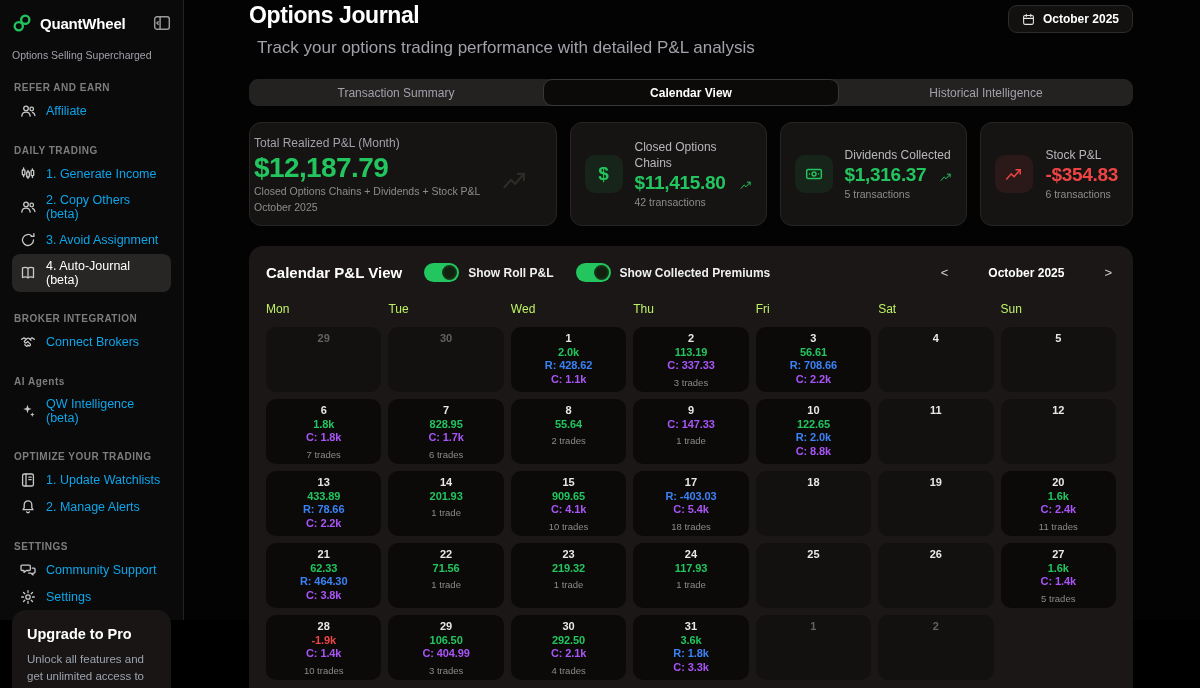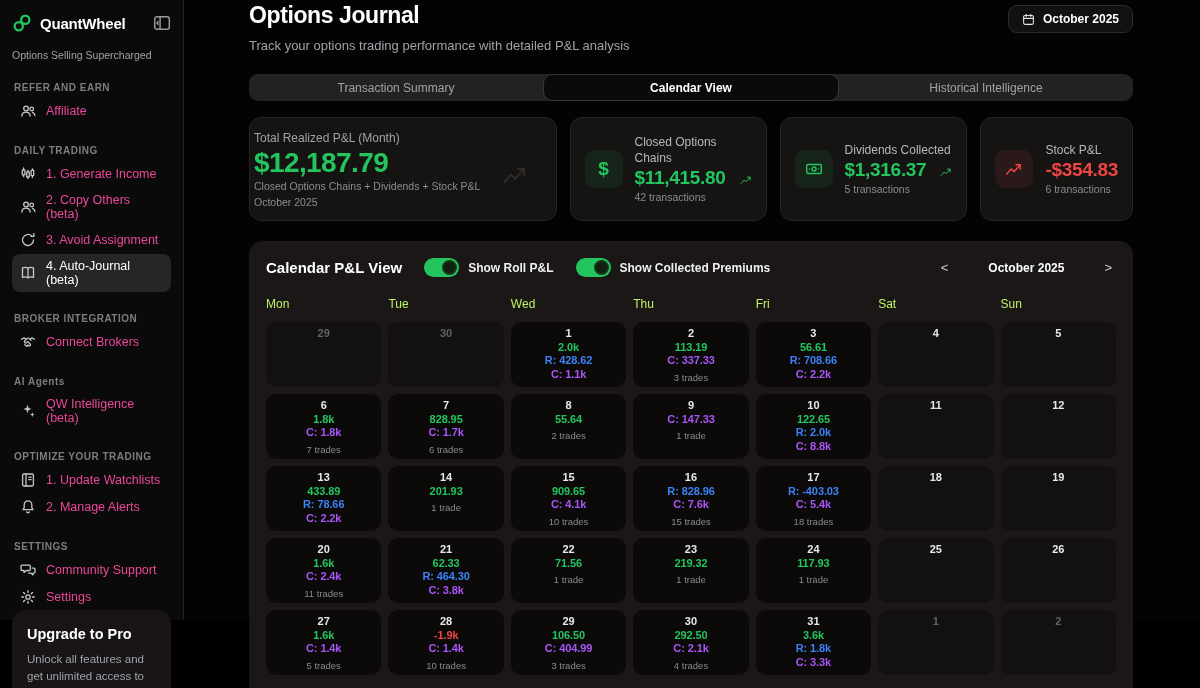--- a/index.html
+++ b/index.html
@@ -10,33 +10,33 @@
   
   .sidebar { width:184px; min-width:184px; background:#0a0a0a; border-right:1px solid #242220; padding:13px 12px 0 12px; display:flex; flex-direction:column; }
   .logo-row { display:flex; align-items:center; gap:8px; }
   .logo-mark { width:20px; height:20px; color:#22c55e; flex:0 0 auto; }
   .brand { font-size:15px; font-weight:700; letter-spacing:-0.2px; color:#fff; flex:1; }
   .collapse-btn { width:18px; height:18px; color:#9a9a9a; cursor:pointer; }
   .tagline { margin-top:16px; font-size:10.5px; color:#a1a1aa; }
   .side-section { margin-top:21px; }
   .side-label { font-size:10px; font-weight:600; letter-spacing:0.05em; color:#7d7d7d; padding-left:2px; }
   .side-items { margin-top:5px; display:flex; flex-direction:column; gap:1px; }
-  .side-item { display:flex; align-items:center; gap:10px; padding:5px 8px; border-radius:8px; font-size:12.5px; color:#ec4899; cursor:pointer; }
+  .side-item { display:flex; align-items:center; gap:10px; padding:5px 8px; border-radius:8px; font-size:12.5px; color:#0ea5e9; cursor:pointer; }
   .side-item.active { background:#282625; color:#fff; }
   .side-item .icn { width:16px; height:16px; color:#c9c9c9; flex:0 0 auto; display:inline-flex; }
   .icn svg { width:100%; height:100%; }
   .upgrade-card { margin-top:auto; margin-bottom:-16px; background:#181514; border-radius:14px; padding:16px 15px; }
   .upgrade-title { font-size:14.5px; font-weight:700; color:#fff; }
   .upgrade-body { margin-top:9px; font-size:11.5px; line-height:1.5; color:#9ca3af; }
 
   
   .main { flex:1; padding:0 67px 0 65px; position:relative; }
   .header-row { display:flex; justify-content:space-between; align-items:flex-start; padding-top:2px; }
   .page-title { font-size:23px; font-weight:700; letter-spacing:-0.4px; color:#fff; }
-  .page-sub { margin-top:9px; font-size:13px; color:#a1a1aa; }
+  .page-sub { margin-top:9px; font-size:17px; color:#a1a1aa;margin-left:8px; }
   .date-btn { margin-top:3px; display:flex; align-items:center; gap:8px; height:28px; padding:0 13px; border:1px solid #2e2c2a; border-radius:9px; background:#121110; font-size:12px; font-weight:600; color:#fff; cursor:pointer; }
   .date-btn .icn { width:13px; height:13px; color:#e5e5e5; }
 
   .tabbar { margin-top:21px; display:flex; background:#242121; border-radius:9px; height:27px; }
   .tab { flex:1; display:flex; align-items:center; justify-content:center; font-size:12px; color:#a1a1aa; border-radius:9px; cursor:pointer; }
   .tab.active { background:#0b0a09; border:1px solid #3a3734; color:#fff; font-weight:600; }
 
   
   .stats { margin-top:16px; display:grid; grid-template-columns:2.02fr 1fr 1fr 1fr; gap:13px; }
   .card { background:#161413; border:1px solid #272421; border-radius:12px; height:104px; }
@@ -485,28 +485,20 @@
   </div>
           <div class="cell has-data">
     <div class="day-num">15</div>
     <div class="vals">
               <div class="v-realized">909.65</div>
               <div class="v-collected">C: 4.1k</div>
             </div>
     <div class="trades">10 trades</div>
   </div>
           <div class="cell has-data">
-    <div class="day-num">16</div>
-    <div class="vals">
-              <div class="v-roll">R: 828.96</div>
-              <div class="v-collected">C: 7.6k</div>
-            </div>
-    <div class="trades">15 trades</div>
-  </div>
-          <div class="cell has-data">
     <div class="day-num">17</div>
     <div class="vals">
               <div class="v-roll">R: -403.03</div>
               <div class="v-collected">C: 5.4k</div>
             </div>
     <div class="trades">18 trades</div>
   </div>
           <div class="cell">
     <div class="day-num">18</div>
     <div class="vals"></div>

